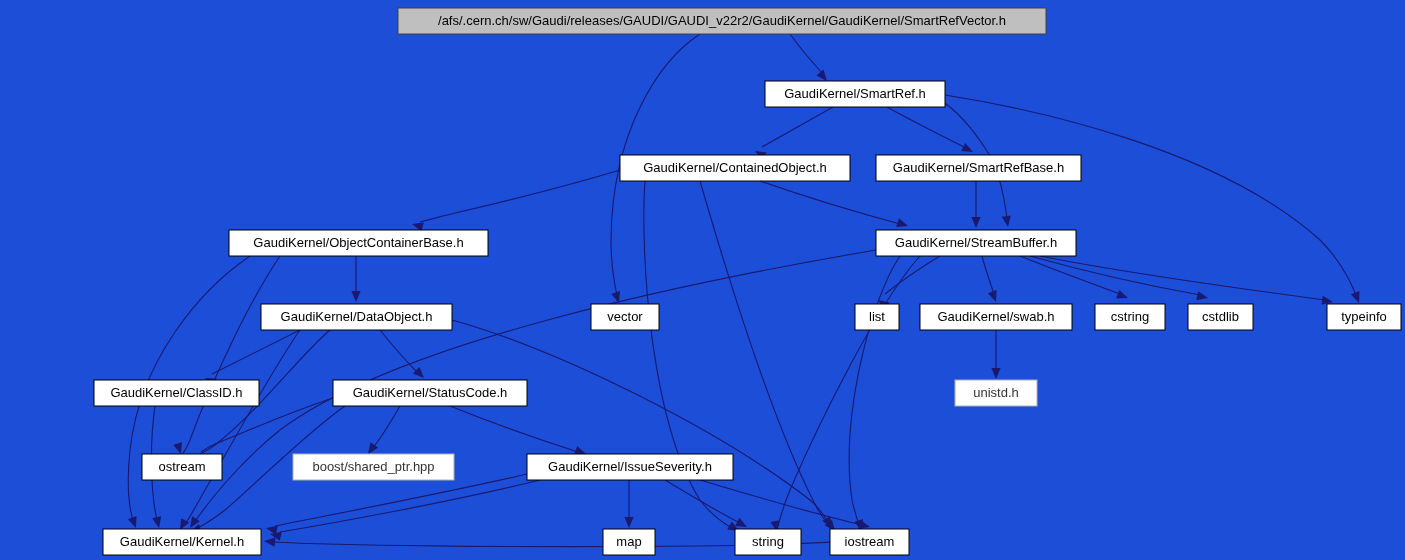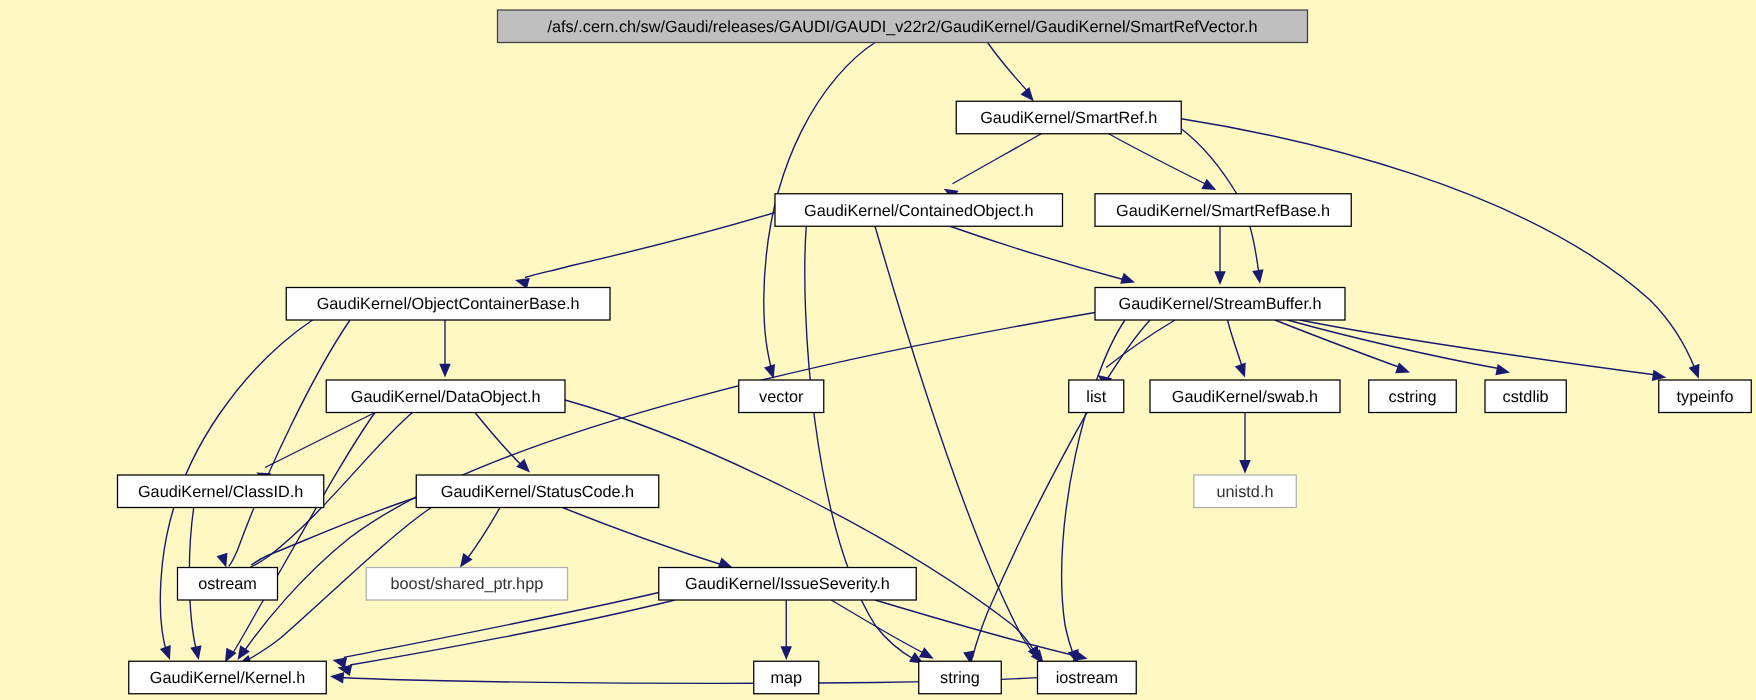--- a/index.html
+++ b/index.html
@@ -10,21 +10,21 @@
   body {
     width: 1405px;
     height: 560px;
     overflow: hidden;
     font-family: "Liberation Sans", sans-serif;
   }
   #graph-root {
     position: relative;
     width: 1405px;
     height: 560px;
-    background: #fef9c3;
+    background: #1d4ed8;
   }
   svg#dep-graph {
     display: block;
     width: 1405px;
     height: 560px;
   }
   .node-box {
     fill: #ffffff;
     stroke: #000000;
     stroke-width: 1;

